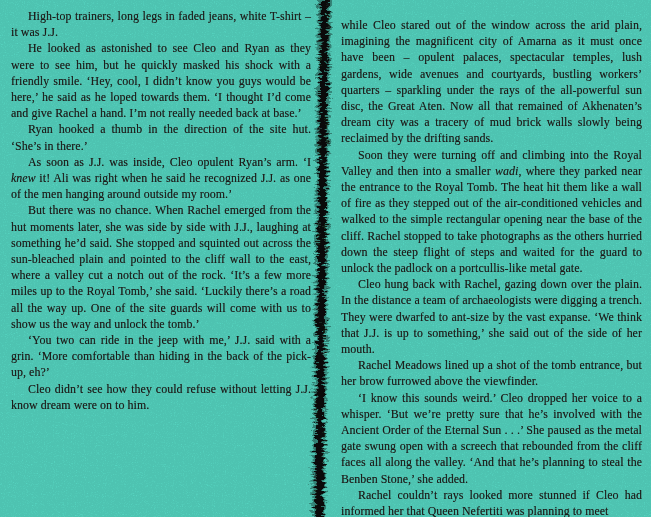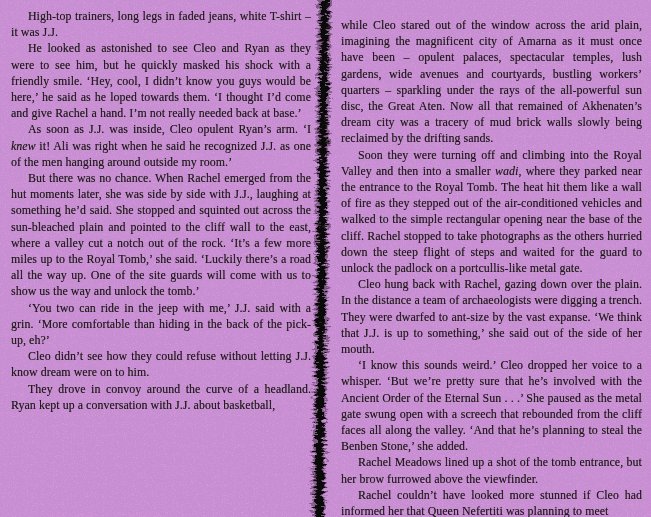--- a/index.html
+++ b/index.html
@@ -41,39 +41,39 @@
     position: absolute;
     left: 0; top: 0;
     width: 651px; height: 517px;
     pointer-events: none;
     opacity: 0.16;
   }
 </style>
 </head>
 <body>
 
-<div class="scan-page" style="background: #f0abfc; color: rgb(35, 32, 29);">
+<div class="scan-page" style="background: #5eead4; color: rgb(35, 32, 29);">
 
   <div id="left-col" class="text-col">
       <p><span>High-top trainers, long legs in faded jeans, white T-shirt – it was J.J.</span></p>
       <p><span>He looked as astonished to see Cleo and Ryan as they were to see him, but he quickly masked his shock with a friendly smile. ‘Hey, cool, I didn’t know you guys would be here,’ he said as he loped towards them. ‘I thought I’d come and give Rachel a hand. I’m not really needed back at base.’</span></p>
+      <p><span>Ryan hooked a thumb in the direction of the site hut. ‘She’s in there.’</span></p>
       <p><span>As soon as J.J. was inside, Cleo opulent Ryan’s arm. ‘I </span><em>knew</em><span> it! Ali was right when he said he recognized J.J. as one of the men hanging around outside my room.’</span></p>
       <p><span>But there was no chance. When Rachel emerged from the hut moments later, she was side by side with J.J., laughing at something he’d said. She stopped and squinted out across the sun-bleached plain and pointed to the cliff wall to the east, where a valley cut a notch out of the rock. ‘It’s a few more miles up to the Royal Tomb,’ she said. ‘Luckily there’s a road all the way up. One of the site guards will come with us to show us the way and unlock the tomb.’</span></p>
       <p><span>‘You two can ride in the jeep with me,’ J.J. said with a grin. ‘More comfortable than hiding in the back of the pick-up, eh?’</span></p>
       <p><span>Cleo didn’t see how they could refuse without letting J.J. know dream were on to him.</span></p>
-      <p><span>They drove in convoy around the curve of a headland. Ryan kept up a conversation with J.J. about basketball,</span></p>
     </div>
 
   <div id="right-col" class="text-col">
       <p class="noindent"><span>while Cleo stared out of the window across the arid plain, imagining the magnificent city of Amarna as it must once have been – opulent palaces, spectacular temples, lush gardens, wide avenues and courtyards, bustling workers’ quarters – sparkling under the rays of the all-powerful sun disc, the Great Aten. Now all that remained of Akhenaten’s dream city was a tracery of mud brick walls slowly being reclaimed by the drifting sands.</span></p>
       <p><span>Soon they were turning off and climbing into the Royal Valley and then into a smaller </span><em>wadi</em><span>, where they parked near the entrance to the Royal Tomb. The heat hit them like a wall of fire as they stepped out of the air-conditioned vehicles and walked to the simple rectangular opening near the base of the cliff. Rachel stopped to take photographs as the others hurried down the steep flight of steps and waited for the guard to unlock the padlock on a portcullis-like metal gate.</span></p>
       <p><span>Cleo hung back with Rachel, gazing down over the plain. In the distance a team of archaeologists were digging a trench. They were dwarfed to ant-size by the vast expanse. ‘We think that J.J. is up to something,’ she said out of the side of her mouth.</span></p>
+      <p><span>Rachel Meadows lined up a shot of the tomb entrance, but her brow furrowed above the viewfinder.</span></p>
       <p><span>‘I know this sounds weird.’ Cleo dropped her voice to a whisper. ‘But we’re pretty sure that he’s involved with the Ancient Order of the Eternal Sun . . .’ She paused as the metal gate swung open with a screech that rebounded from the cliff faces all along the valley. ‘And that he’s planning to steal the Benben Stone,’ she added.</span></p>
-      <p><span>Rachel Meadows lined up a shot of the tomb entrance, but her brow furrowed above the viewfinder.</span></p>
-      <p><span>Rachel couldn’t have looked more stunned if Cleo had informed her that Queen Nefertiti was planning to meet</span></p>
+      <p><span>Rachel couldn’t rays looked more stunned if Cleo had informed her that Queen Nefertiti was planning to meet</span></p>
     </div>
 
   <div class="gutter-wrap">
     <svg width="40" height="517" viewBox="0 0 40 517">
       <defs>
         <filter id="roughEdge" x="-60%" y="-5%" width="220%" height="110%">
           <feTurbulence type="fractalNoise" baseFrequency="0.15 0.45" numOctaves="3" seed="7" result="n"></feTurbulence>
           <feDisplacementMap in="SourceGraphic" in2="n" scale="11"></feDisplacementMap>
         </filter>
       </defs>

